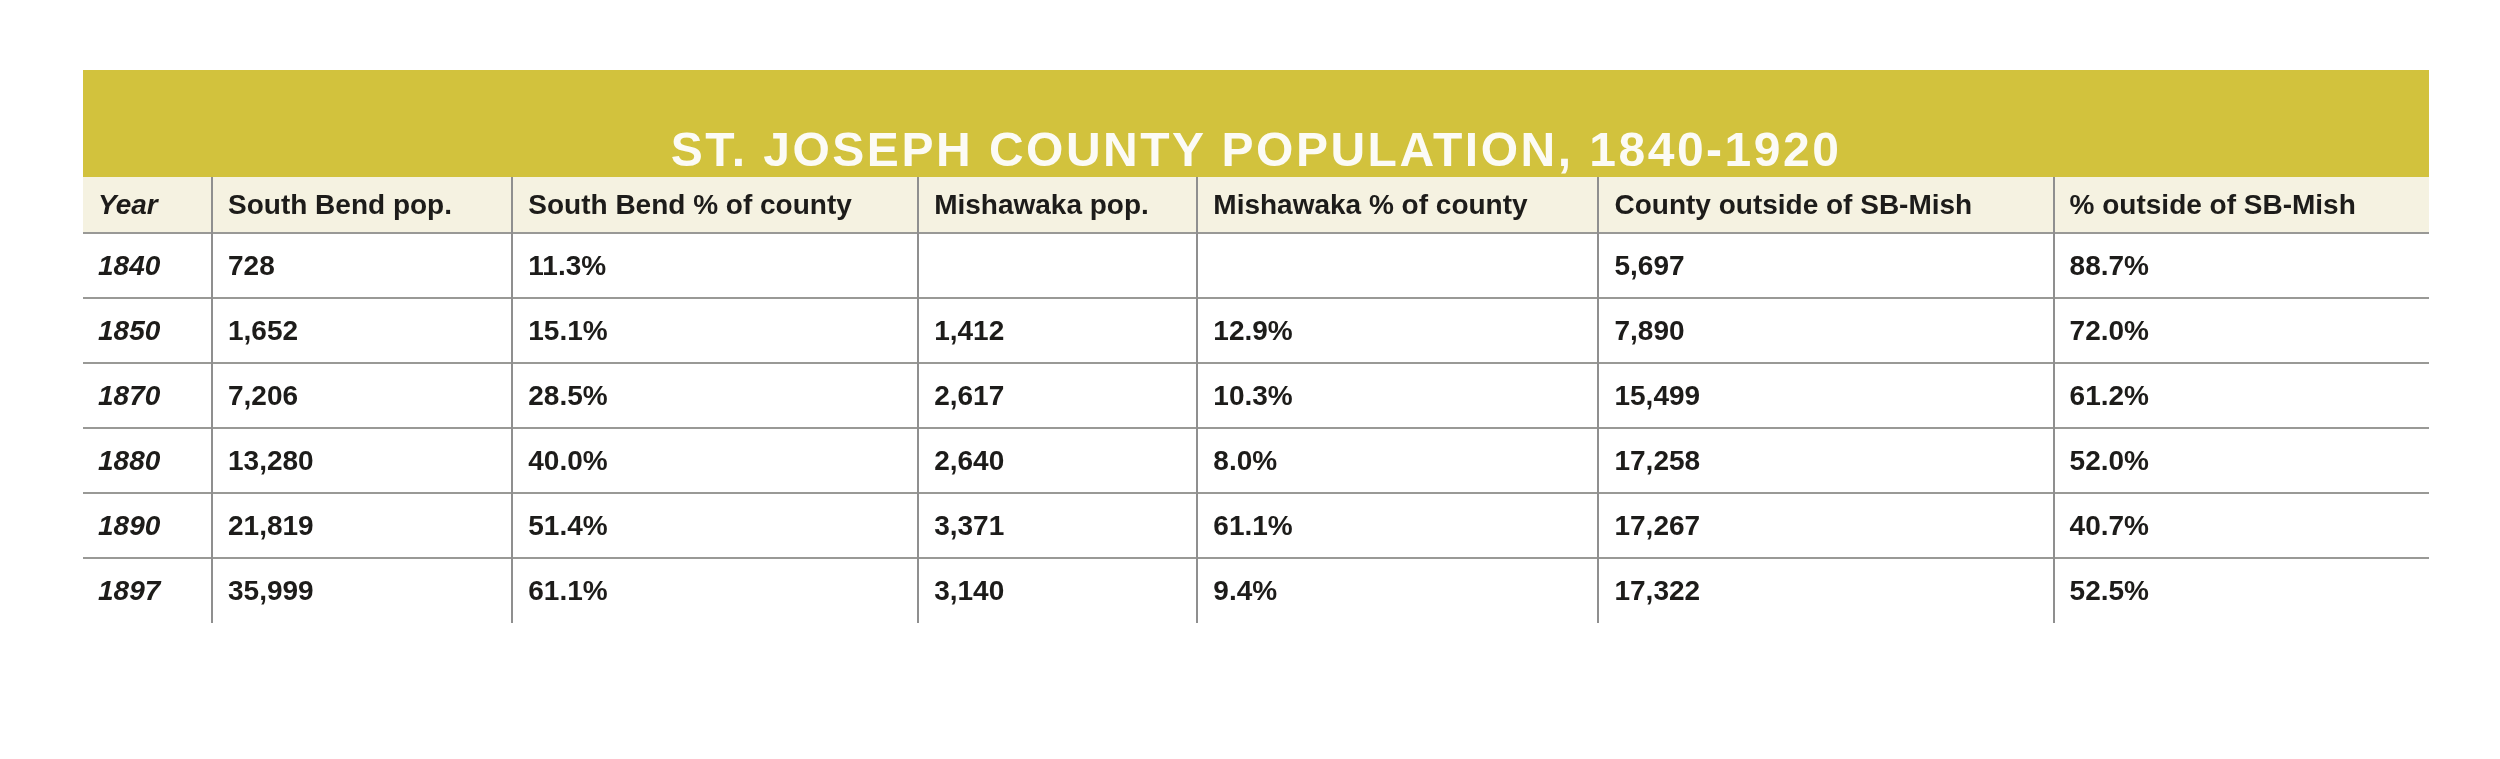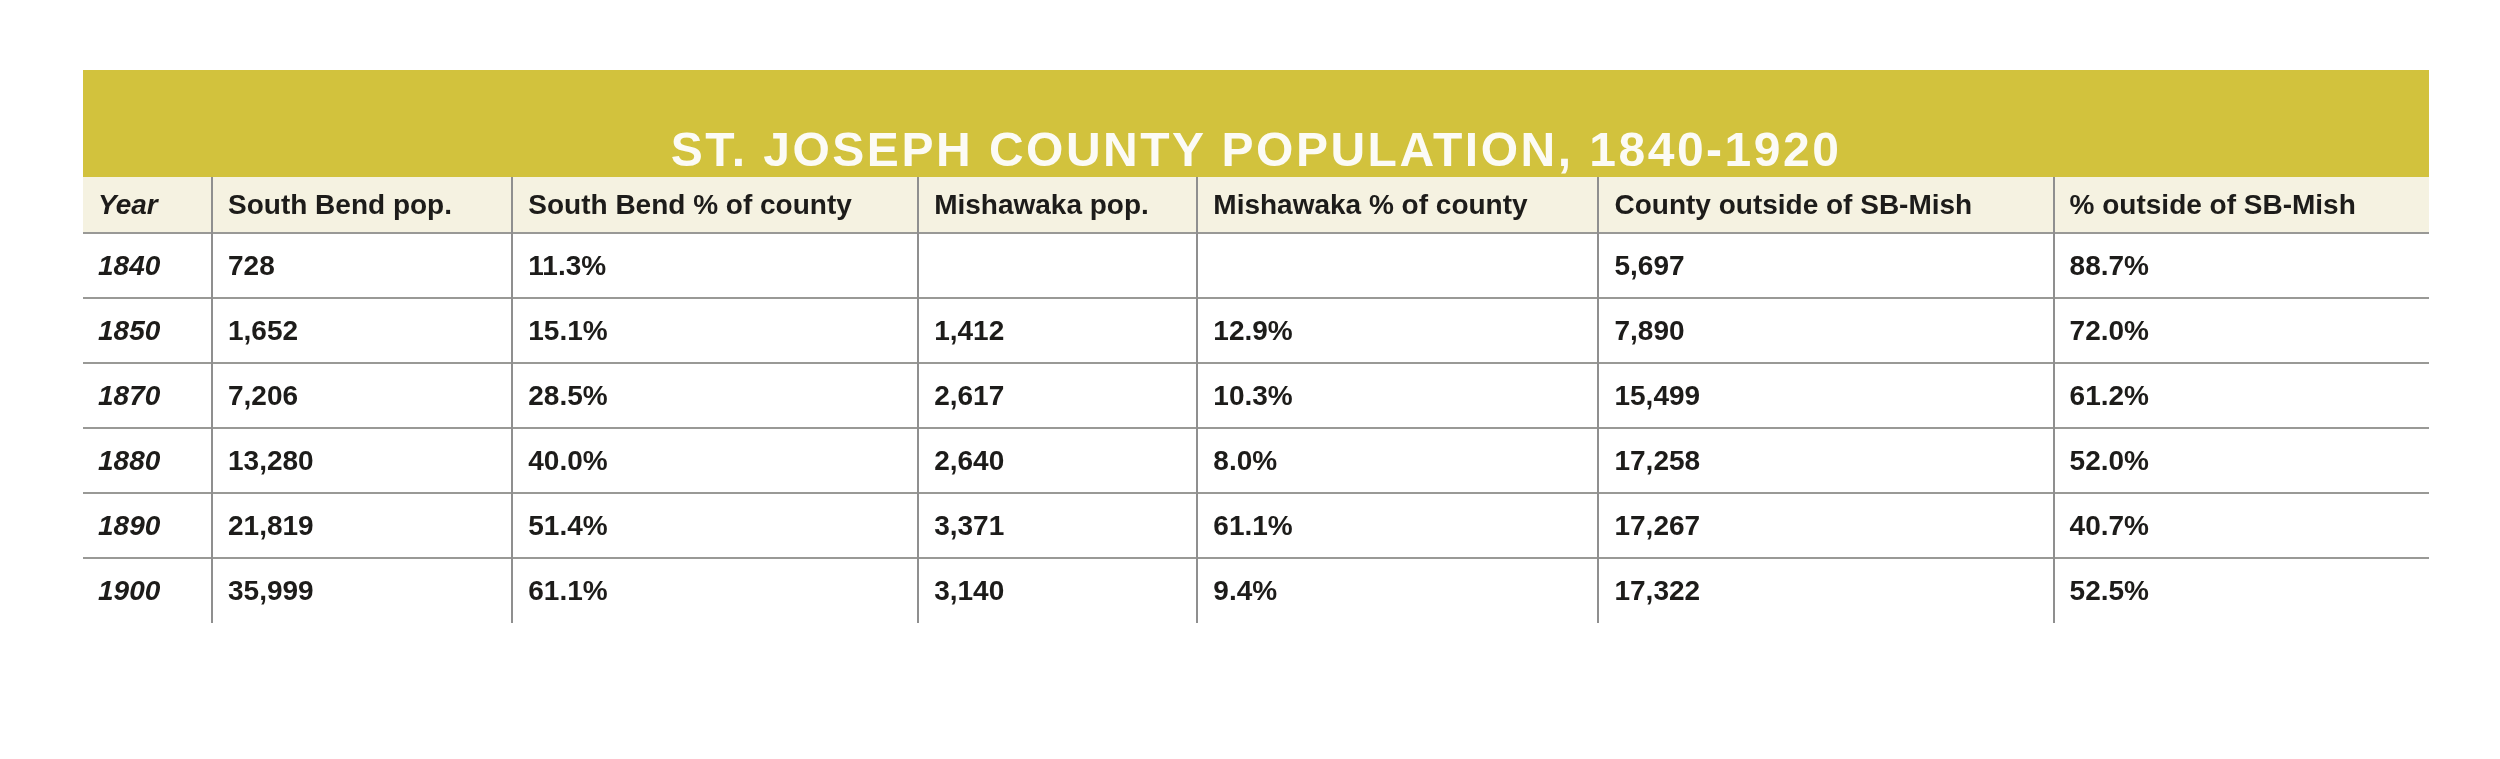--- a/index.html
+++ b/index.html
@@ -138,21 +138,21 @@
         <tr>
           <th scope="row">1890</th>
           <td>21,819</td>
           <td>51.4%</td>
           <td>3,371</td>
           <td>61.1%</td>
           <td>17,267</td>
           <td>40.7%</td>
         </tr>
         <tr>
-          <th scope="row">1900</th>
+          <th scope="row">1897</th>
           <td>35,999</td>
           <td>61.1%</td>
           <td>3,140</td>
           <td>9.4%</td>
           <td>17,322</td>
           <td>52.5%</td>
         </tr>
       </tbody>
   </table>
 </div>

